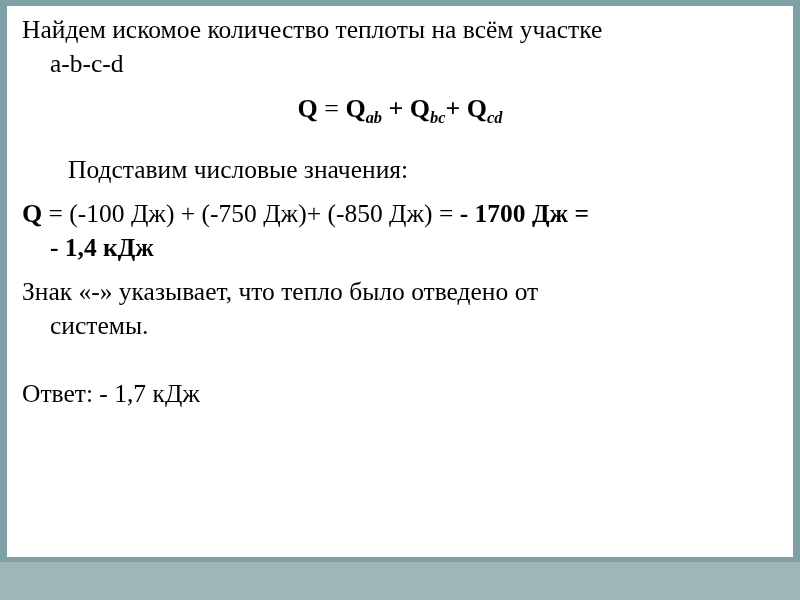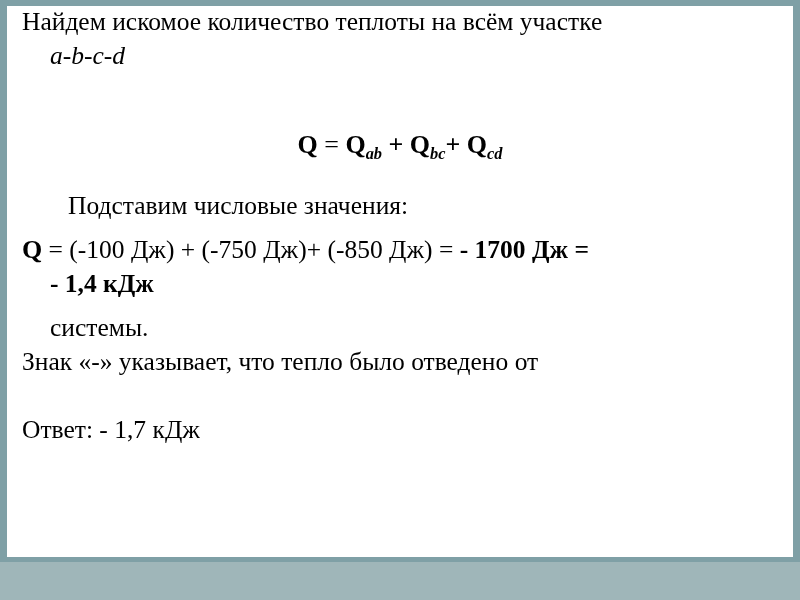--- a/index.html
+++ b/index.html
@@ -52,21 +52,21 @@
     position: absolute;
     left: 0;
     bottom: 38px;
     width: 800px;
     height: 5px;
     background: #7FA0A6;
   }
   .content {
     position: absolute;
     left: 22px;
-    top: 6px;
+    top: 14px;
     width: 756px;
     height: 510px;
   }
   .line {
     color: #000000;
     font-size: 25.5px;
     line-height: 32px;
     margin: 0 0 2px 0;
     white-space: nowrap;
   }
@@ -75,35 +75,33 @@
   }
   .indent2 {
     padding-left: 46px;
     margin-top: 7px;
   }
   .center {
     text-align: center;
     padding-left: 0;
   }
   .italic {
-    font-style: italic;
   }
   .bold {
     font-weight: bold;
   }
   sub {
     font-size: 0.63em;
     vertical-align: sub;
     font-style: italic;
     font-weight: bold;
   }
   .eq-line {
     font-size: 26px;
     line-height: 34px;
-    margin-top: 44px;
   }
   .spacer-sm { height: 10px; }
   .spacer-md { height: 34px; }
   .q-bold {
     font-weight: bold;
     font-size: 26px;
   }
 </style>
 </head>
 <body>
@@ -151,26 +149,26 @@
       <span>=</span>
       <span class="bold">- 1700 Дж =</span>
     </div>
 
     <div class="line indent">
       <span class="bold">- 1,4 кДж</span>
     </div>
 
     <div class="spacer-sm"></div>
 
+    <div class="line">
+      <span>Знак «-» указывает, что тепло было отведено от</span>
+    </div>
+
     <div class="line indent">
       <span>системы.</span>
-    </div>
-
-    <div class="line">
-      <span>Знак «-» указывает, что тепло было отведено от</span>
     </div>
 
     <div class="spacer-md"></div>
 
     <div class="line">
       <span>Ответ: - 1,7 кДж</span>
     </div>
 
   </div>
 </div>

